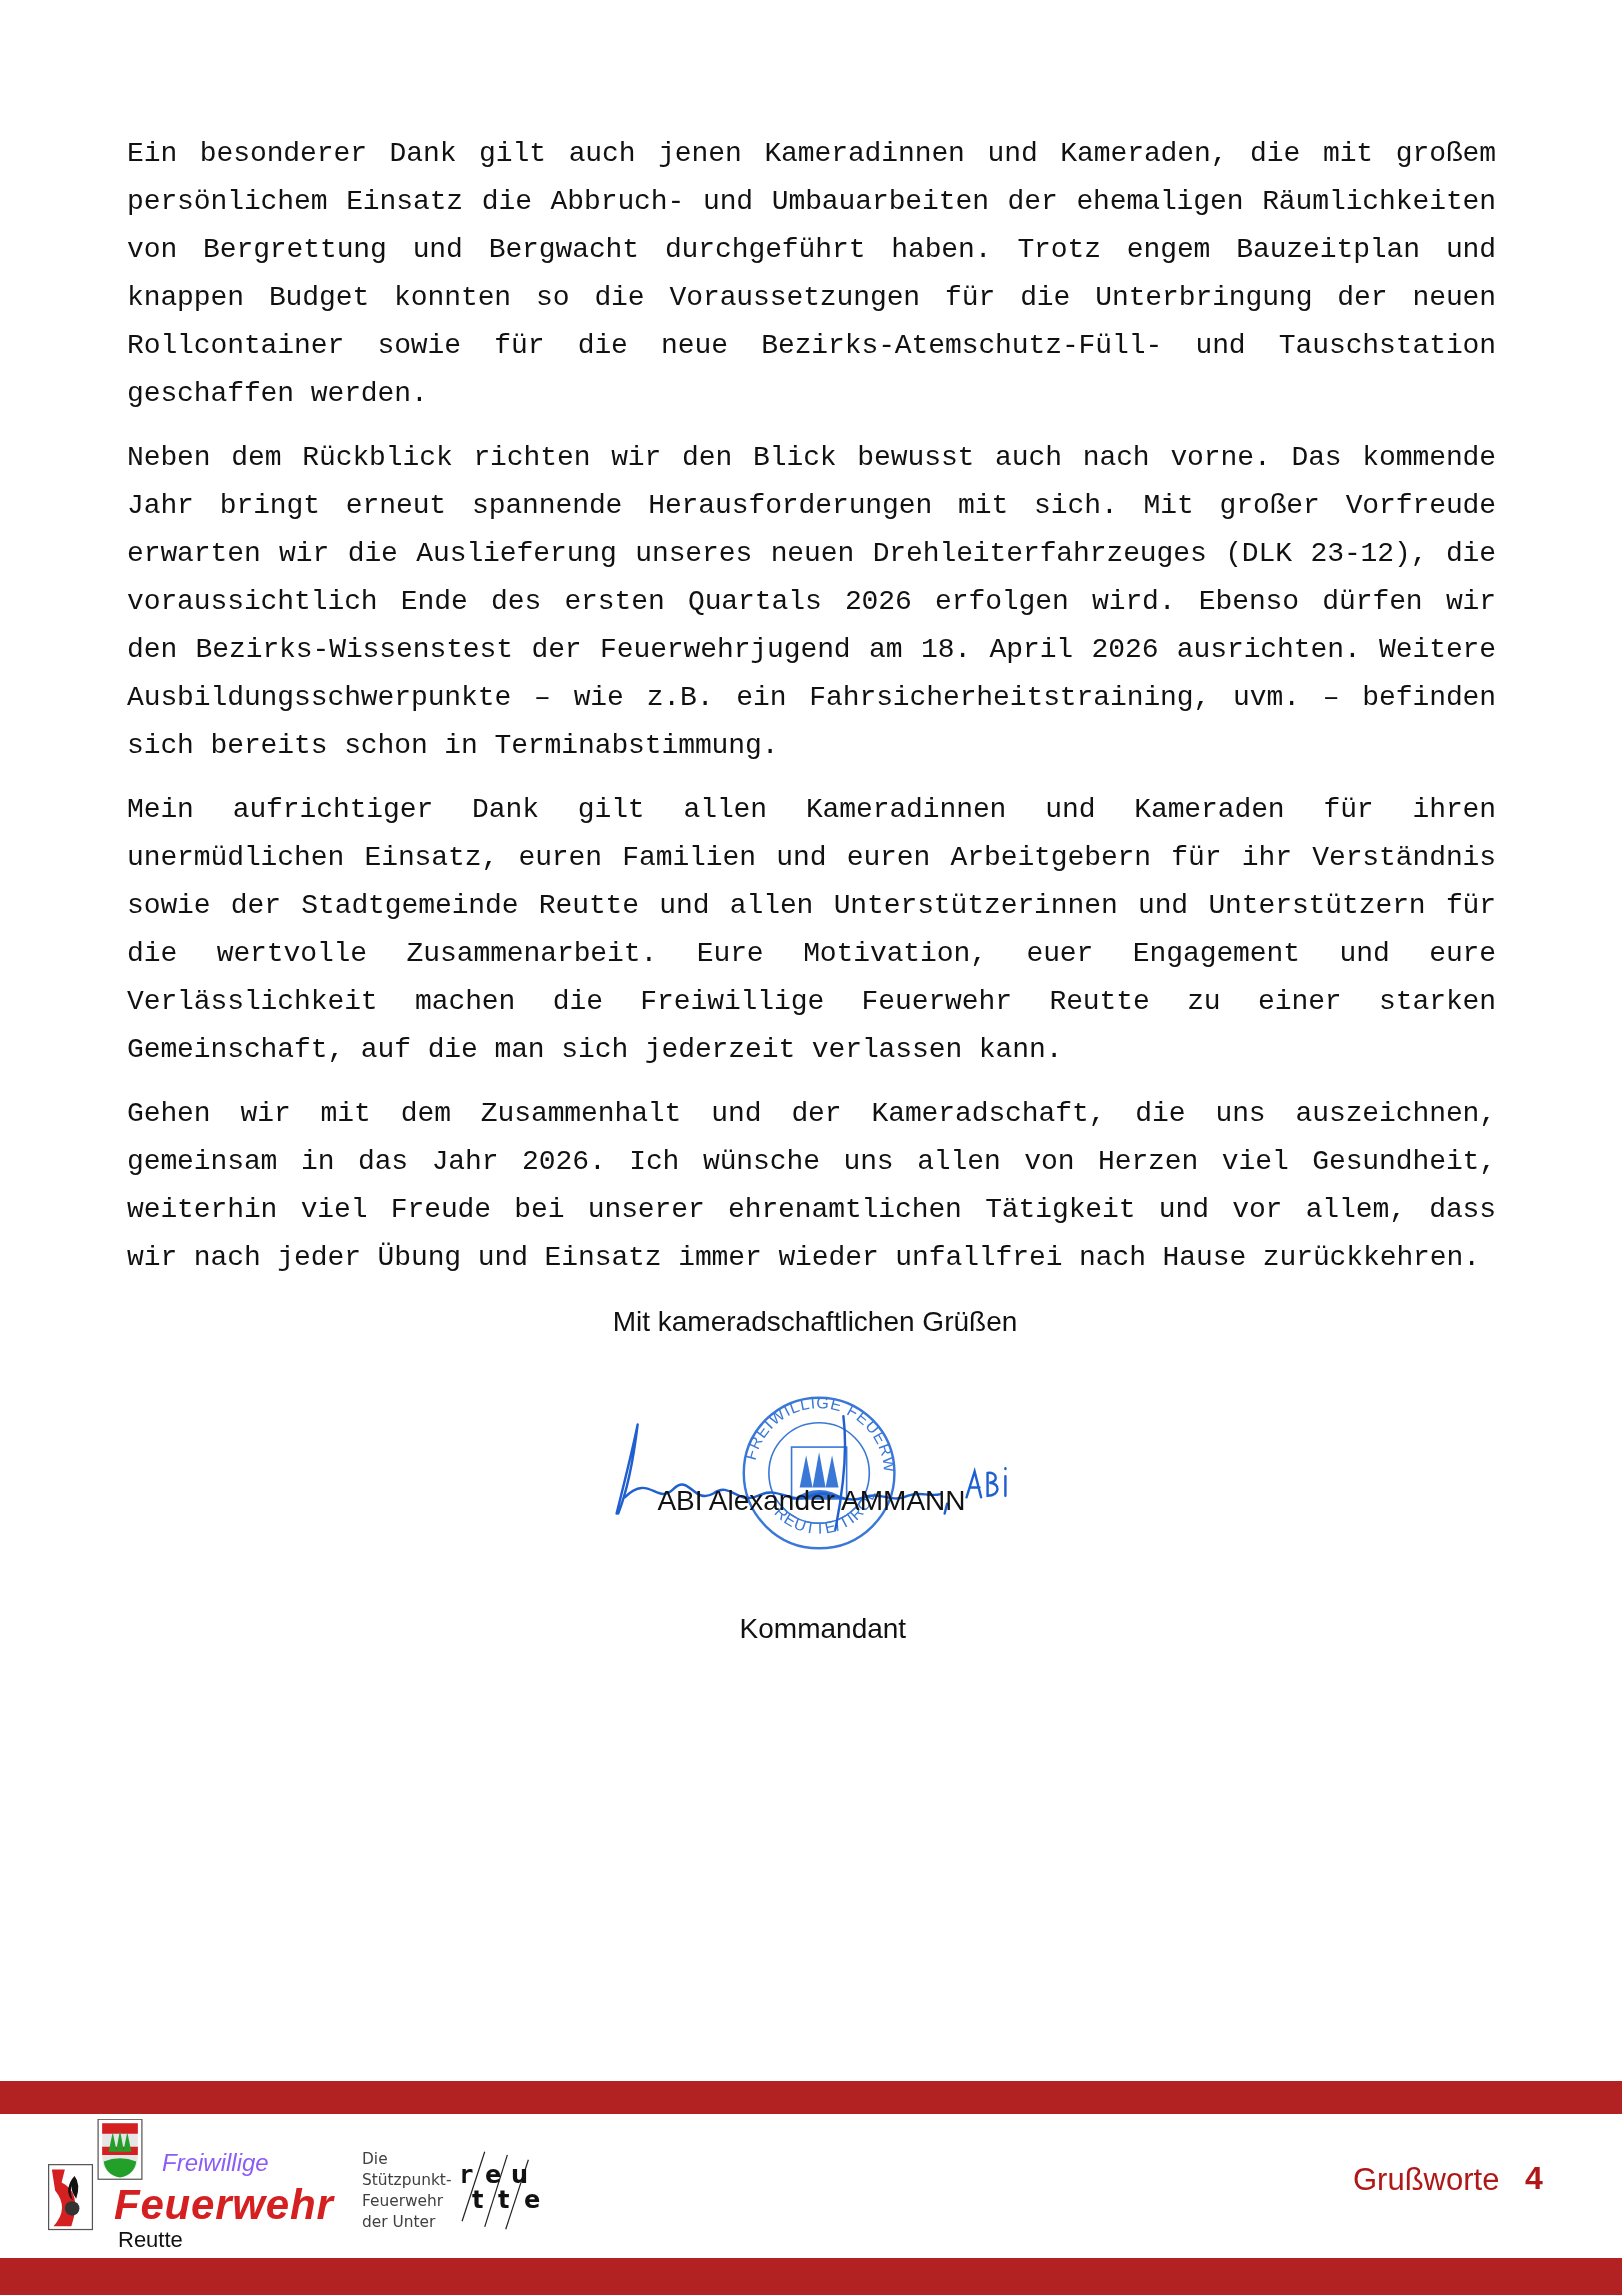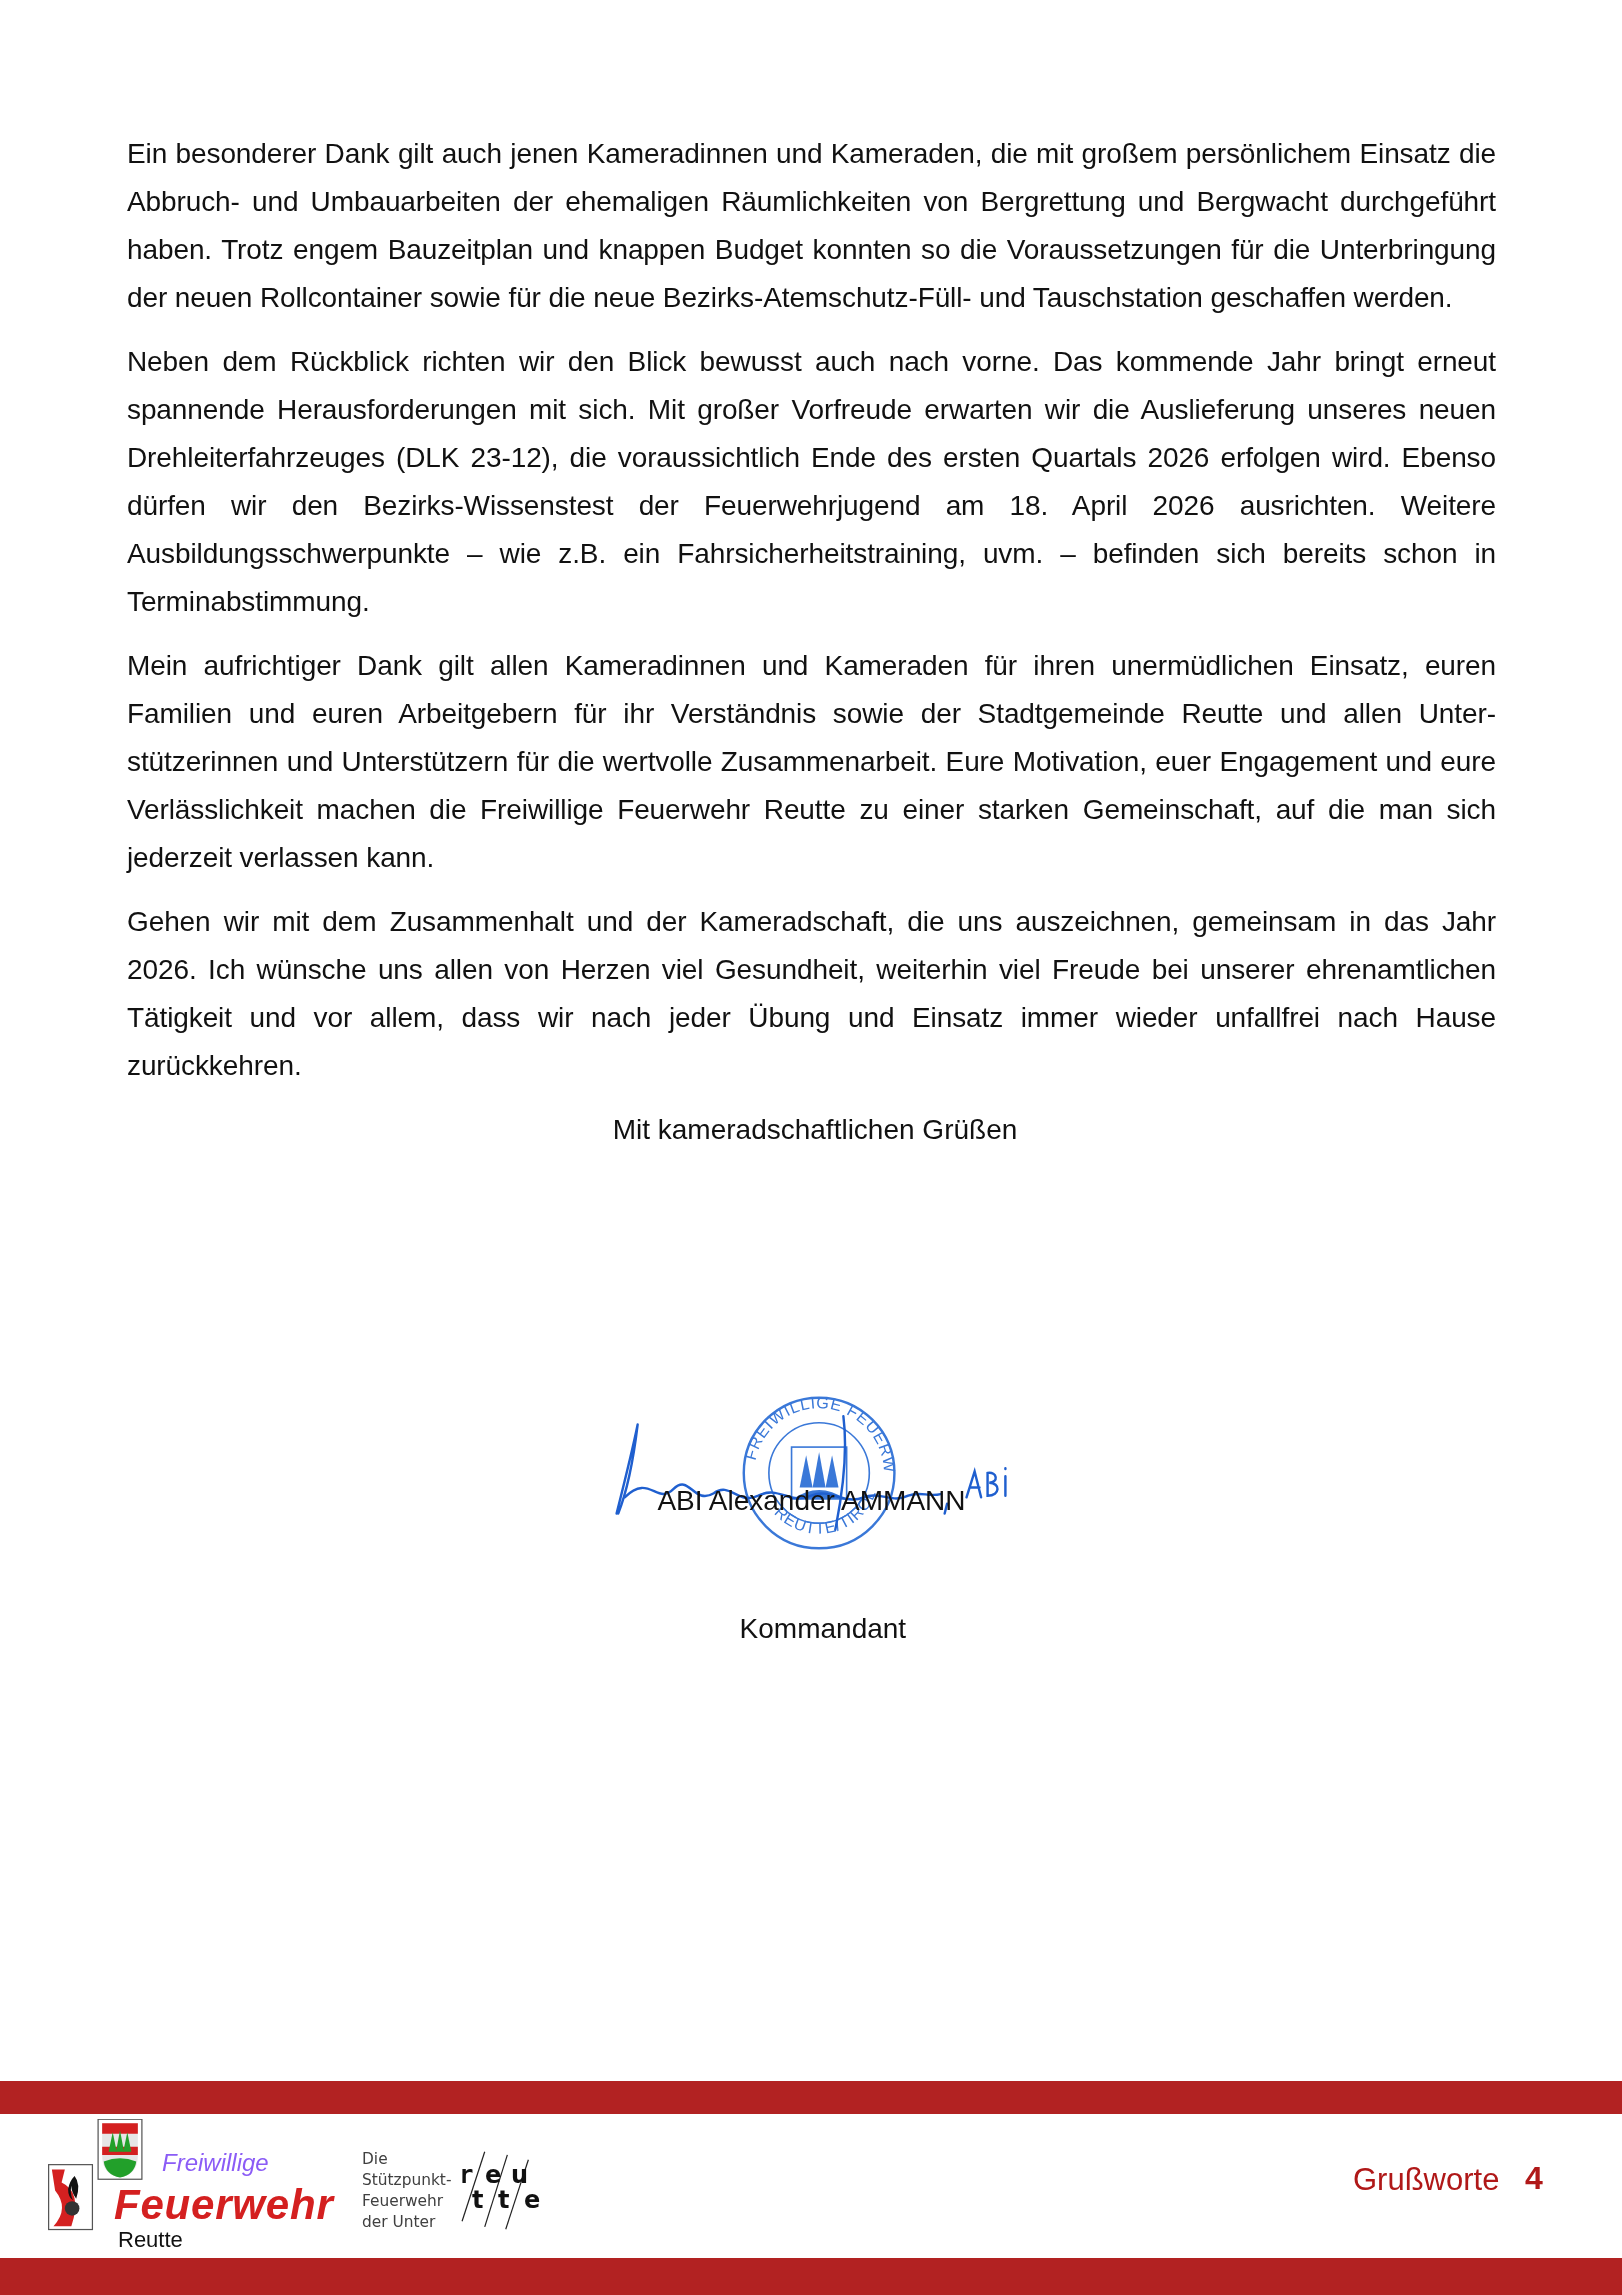--- a/index.html
+++ b/index.html
@@ -1,20 +1,20 @@
 <!DOCTYPE html>
 <html style="font-size:13px"><head>
 <meta charset="utf-8">
 <style>
   html, body { margin: 0; padding: 0; background: #ffffff; }
   body { width: 1623px; height: 2295px; position: relative; overflow: hidden;
          font-family: "Liberation Sans", "DejaVu Sans", sans-serif; color: #111; }
   .content { position: absolute; left: 127px; top: 130px; width: 1376px; }
   .para { font-size: 28px; line-height: 48px; text-align: justify; margin: 0 7px 16px 0;
-          hyphens: manual; letter-spacing: -0.1px; }
+          hyphens: manual; letter-spacing: -0.1px; font-family: Liberation Mono, monospace; }
   .closing { text-align: center; font-size: 28px; line-height: 48px; margin-top: 0; }
   .sig-wrap { position: absolute; left: 600px; top: 1392px; width: 422px; height: 162px; }
   .signer { position: absolute; left: 0; width: 1623px; text-align: center; font-size: 28px; line-height: 42px; }
   .band-top { position: absolute; left: 0; top: 2081px; width: 1623px; height: 33px; background: #b22222; }
   .band-bottom { position: absolute; left: 0; top: 2258px; width: 1623px; height: 37px; background: #b22222; }
   .footer { position: absolute; left: 0; top: 2115px; width: 1623px; height: 144px; }
   .logo-ff { position: absolute; left: 47px; top: 2119px; width: 292px; height: 114px; }
   .ff-freiwillige { position: absolute; left: 162px; top: 2149px; font-size: 24px; color: #8b5cf6; font-style: italic; }
   .ff-feuerwehr { position: absolute; left: 114px; top: 2181px; font-size: 42px; font-weight: bold;
                   color: #d42020; font-style: italic; letter-spacing: 0.8px; }

